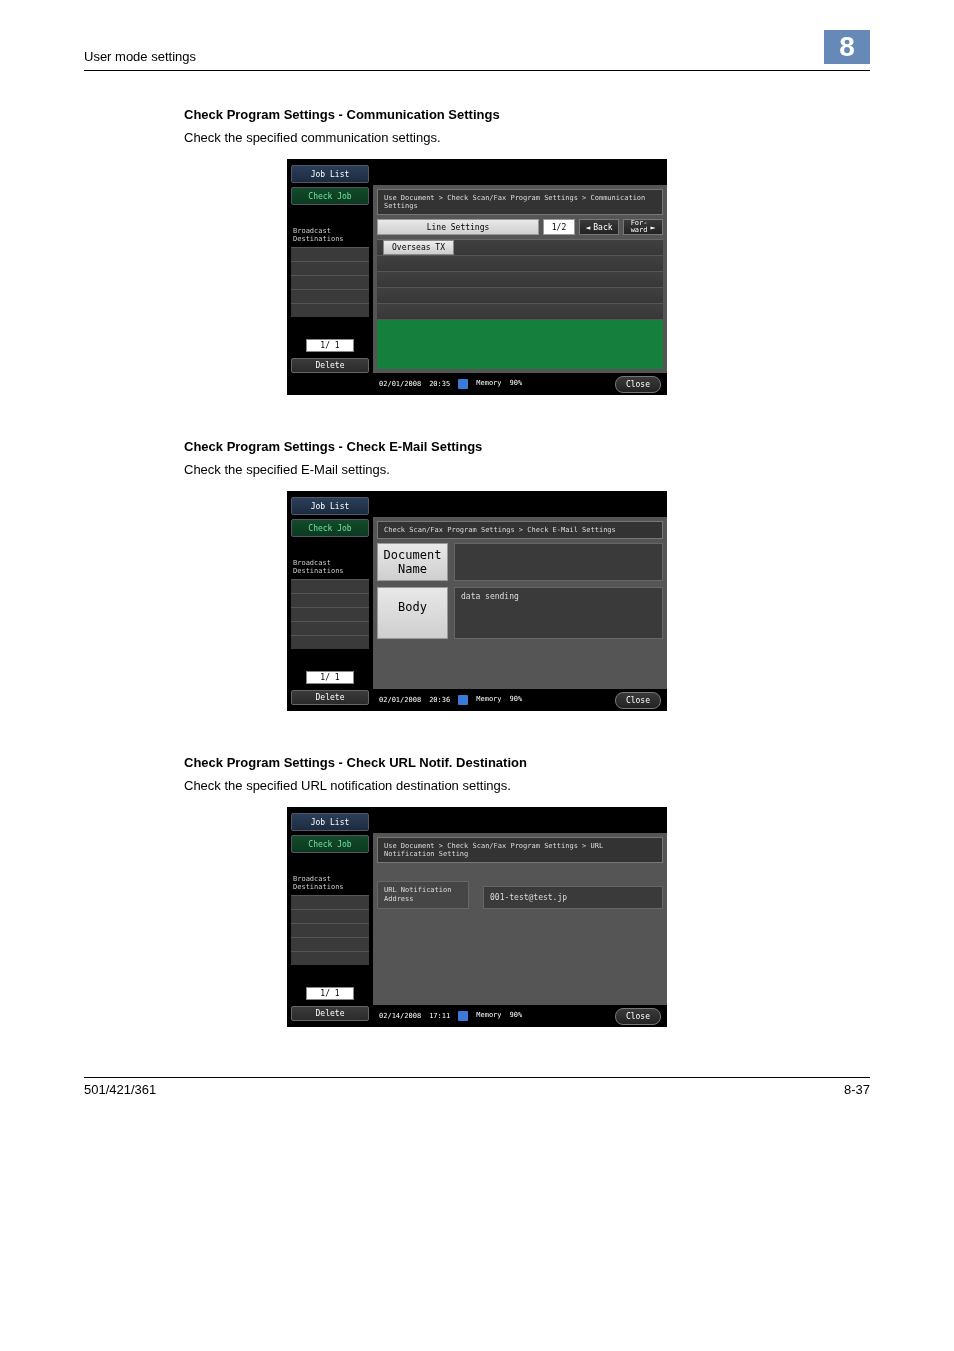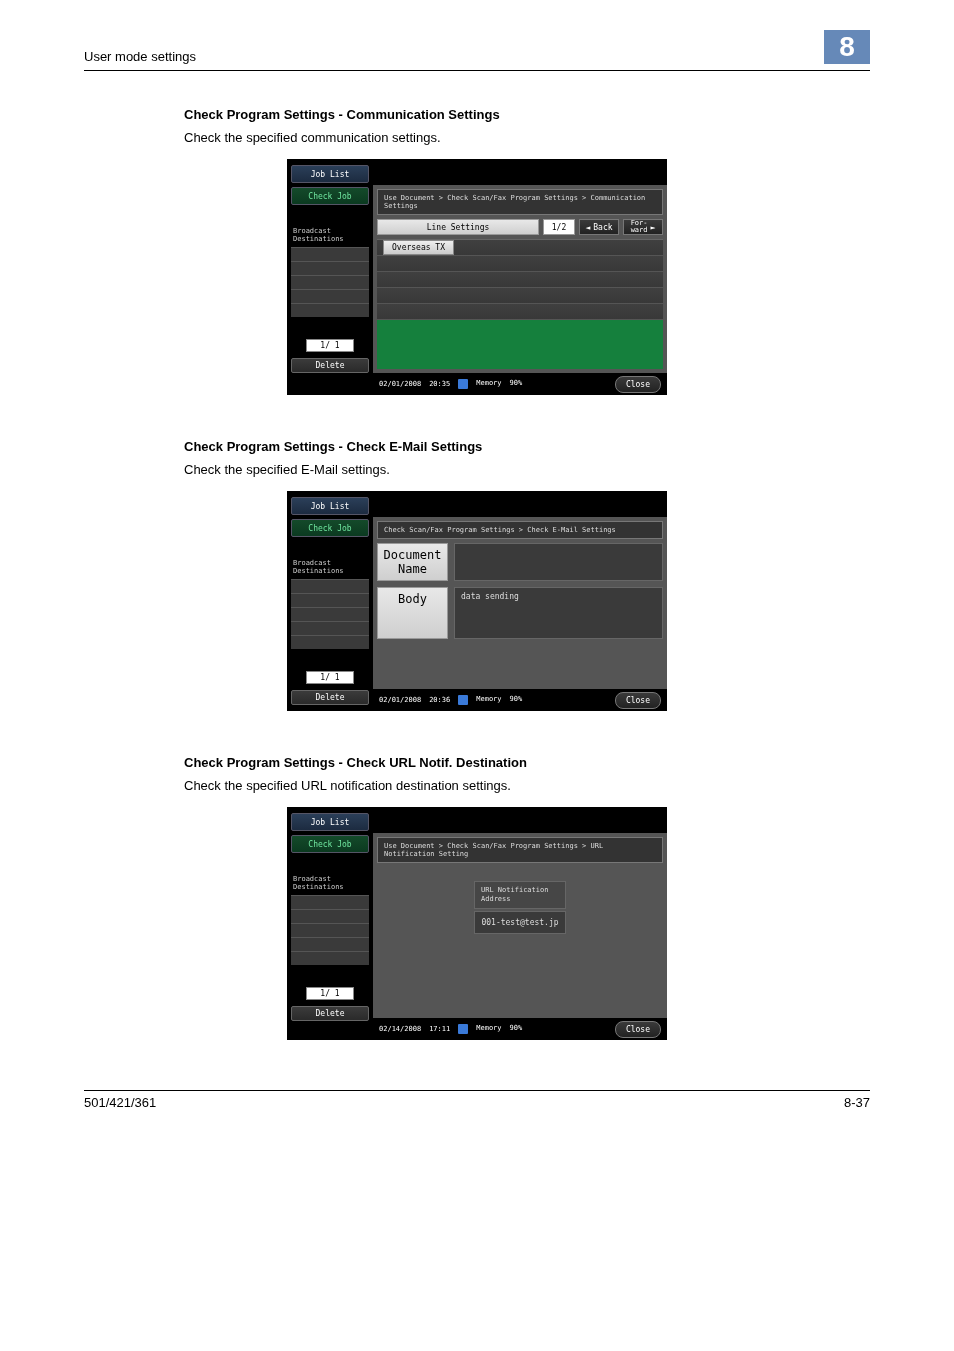--- a/index.html
+++ b/index.html
@@ -247,21 +247,21 @@
     border:1px solid #666;
     padding:4px 6px;
     font-size:8px;
     color:#ddd;
     min-height: 18px;
   }
   .form-value.tall { min-height: 52px; }
 
   
   .url-row {
-    display:flex; gap:2px; margin-top: 14px; align-items:center;flex-direction:column;
+    display:flex; gap:14px; margin-top: 14px; align-items:flex-end;
   }
   .url-label {
     width: 92px;
     background: #464646;
     color:#ddd;
     display:flex;align-items:center;justify-content:flex-start;
     border:1px solid #666;
     font-size:7px;
     padding: 4px 6px;
     line-height: 9px;
@@ -393,21 +393,21 @@
       </div>
       <div class="mfp-main">
         <div style="height:26px;background:#000;"></div>
         <div class="crumb-bar">Check Scan/Fax Program Settings &gt; Check E-Mail Settings</div>
         <div class="content-area">
           <div class="form-row">
             <div class="form-label">Document Name</div>
             <div class="form-value"></div>
           </div>
           <div class="form-row">
-            <div class="form-label" style="align-items:flex-start;padding-top:4px;">Body</div>
+            <div class="form-label" style="align-items:flex-start;padding-top:12px;">Body</div>
             <div class="form-value tall">data sending</div>
           </div>
           <div class="spacer-block"></div>
         </div>
         <div class="status-bar">
           <div class="status-left">
             <div class="status-row">
               <span>02/01/2008</span>
               <span>20:36</span>
               <span class="status-icon"></span>

